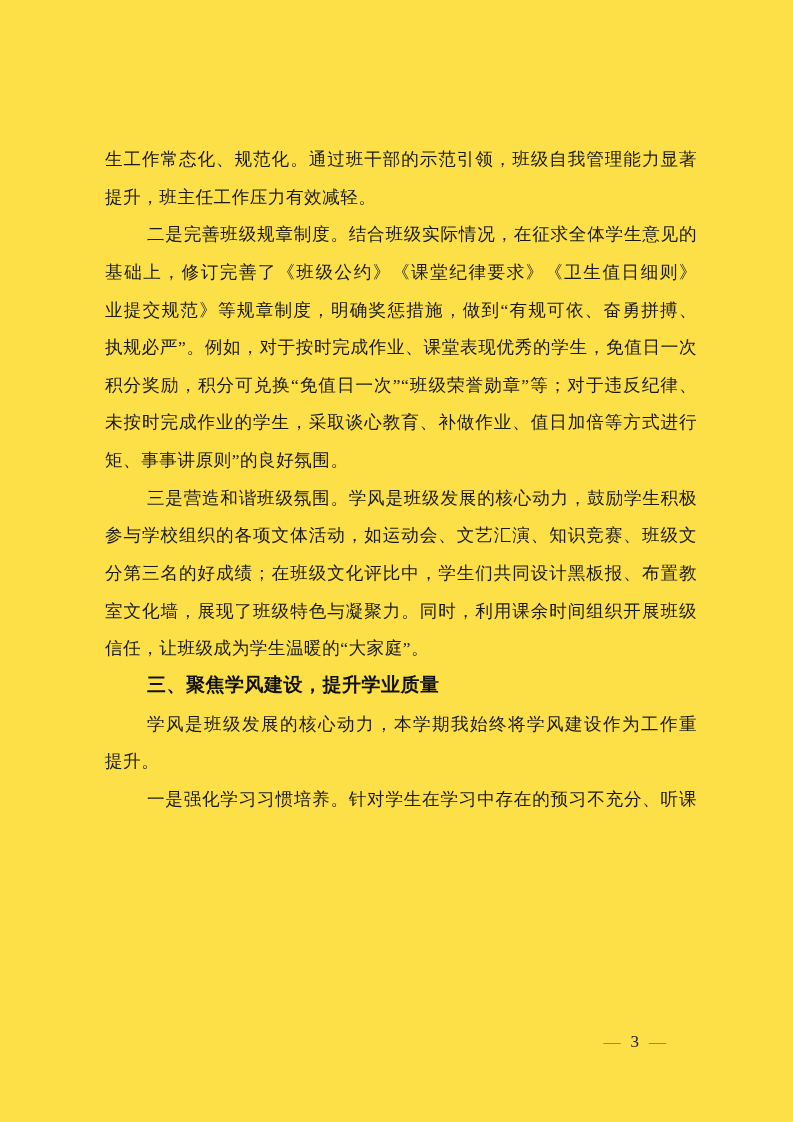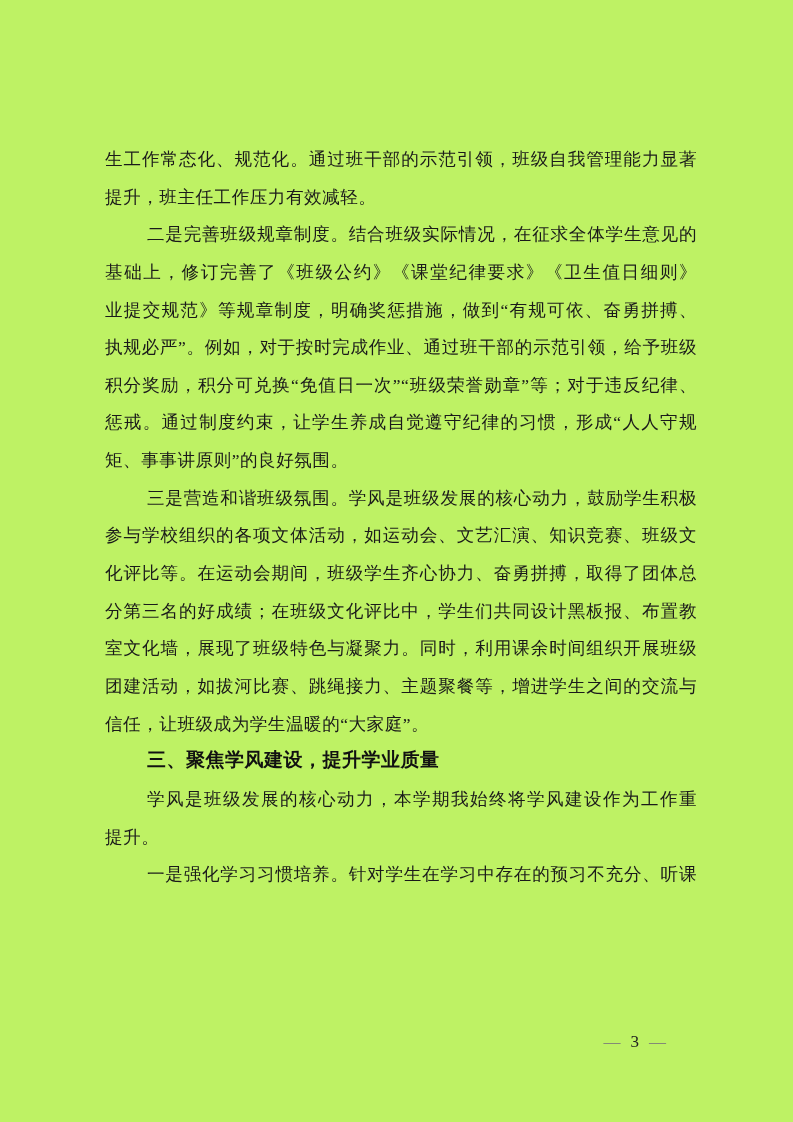--- a/index.html
+++ b/index.html
@@ -1,21 +1,21 @@
 <!DOCTYPE html>
 <html><head>
 <meta charset="utf-8">
 <style>
   html, body { margin: 0; padding: 0; }
   body { background: #ffffff; }
   .page {
     position: relative;
     width: 793px;
     height: 1122px;
-    background: #bef264;
+    background: #fde047;
     color: #1a1a1a;
     font-family: "Liberation Serif", serif;
     overflow: hidden;
   }
   .text-block {
     position: absolute;
     left: 105px;
     top: 141px;
     width: 592px;
   }
@@ -68,33 +68,31 @@
 
     <div class="para">
       <div class="line">生工作常态化、规范化。通过班干部的示范引领，班级自我管理能力显著</div>
       <div class="line para-end">提升，班主任工作压力有效减轻。</div>
     </div>
 
     <div class="para">
       <div class="line indent">二是完善班级规章制度。结合班级实际情况，在征求全体学生意见的</div>
       <div class="line">基础上，修订完善了《班级公约》《课堂纪律要求》《卫生值日细则》《作</div>
       <div class="line">业提交规范》等规章制度，明确奖惩措施，做到“有规可依、奋勇拼搏、</div>
-      <div class="line">执规必严”。例如，对于按时完成作业、通过班干部的示范引领，给予班级</div>
+      <div class="line">执规必严”。例如，对于按时完成作业、课堂表现优秀的学生，免值日一次</div>
       <div class="line">积分奖励，积分可兑换“免值日一次”“班级荣誉勋章”等；对于违反纪律、</div>
-      <div class="line">惩戒。通过制度约束，让学生养成自觉遵守纪律的习惯，形成“人人守规</div>
+      <div class="line">未按时完成作业的学生，采取谈心教育、补做作业、值日加倍等方式进行</div>
       <div class="line para-end">矩、事事讲原则”的良好氛围。</div>
     </div>
 
     <div class="para">
       <div class="line indent">三是营造和谐班级氛围。学风是班级发展的核心动力，鼓励学生积极</div>
       <div class="line">参与学校组织的各项文体活动，如运动会、文艺汇演、知识竞赛、班级文</div>
-      <div class="line">化评比等。在运动会期间，班级学生齐心协力、奋勇拼搏，取得了团体总</div>
       <div class="line">分第三名的好成绩；在班级文化评比中，学生们共同设计黑板报、布置教</div>
       <div class="line">室文化墙，展现了班级特色与凝聚力。同时，利用课余时间组织开展班级</div>
-      <div class="line">团建活动，如拔河比赛、跳绳接力、主题聚餐等，增进学生之间的交流与</div>
       <div class="line para-end">信任，让班级成为学生温暖的“大家庭”。</div>
     </div>
 
     <div class="line heading indent para-end">三、聚焦学风建设，提升学业质量</div>
 
     <div class="para">
       <div class="line indent">学风是班级发展的核心动力，本学期我始终将学风建设作为工作重点，</div>
       <div class="line para-end">提升。</div>
     </div>
 

